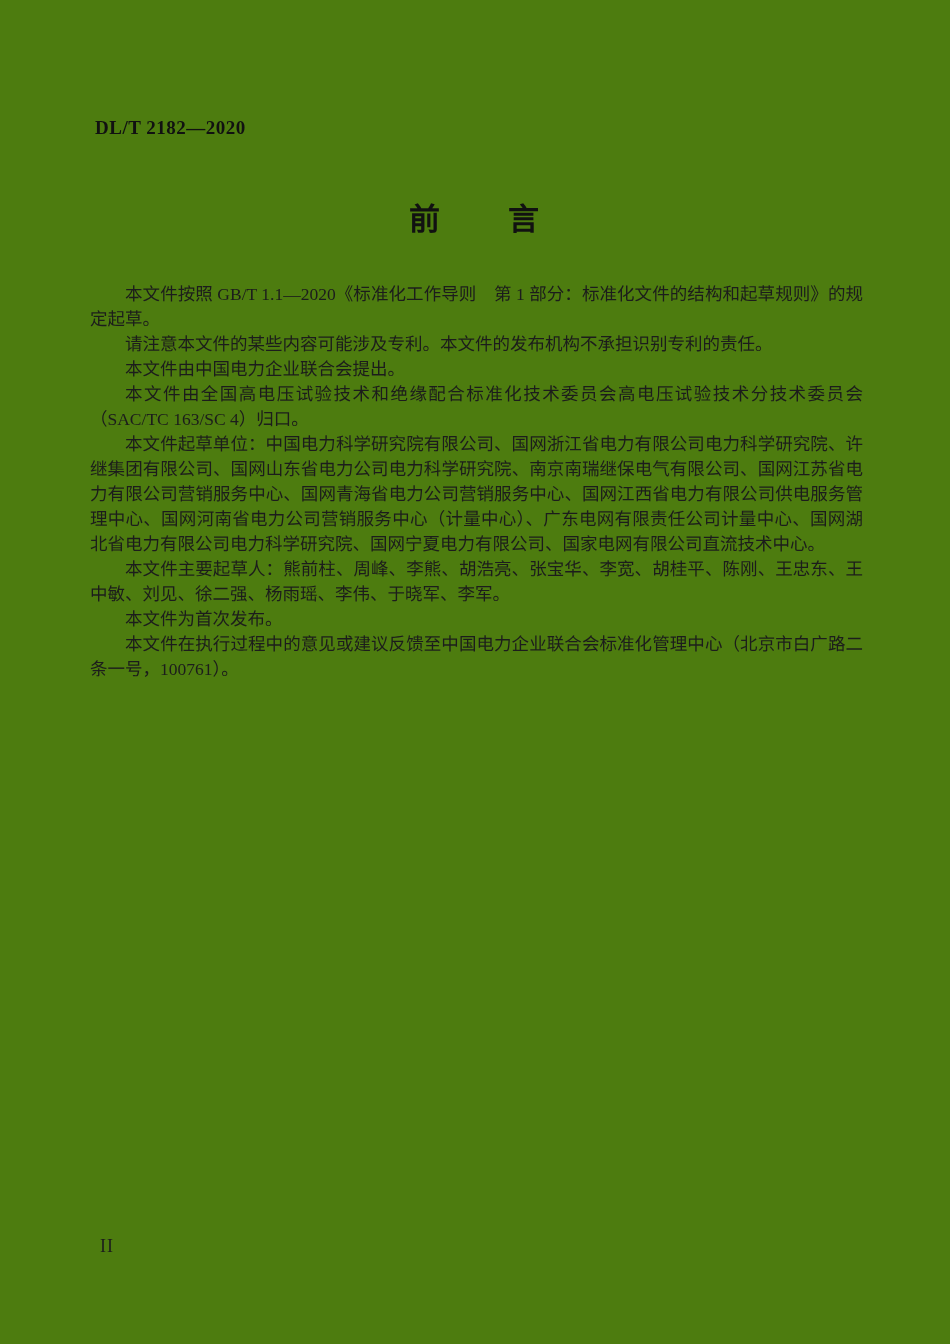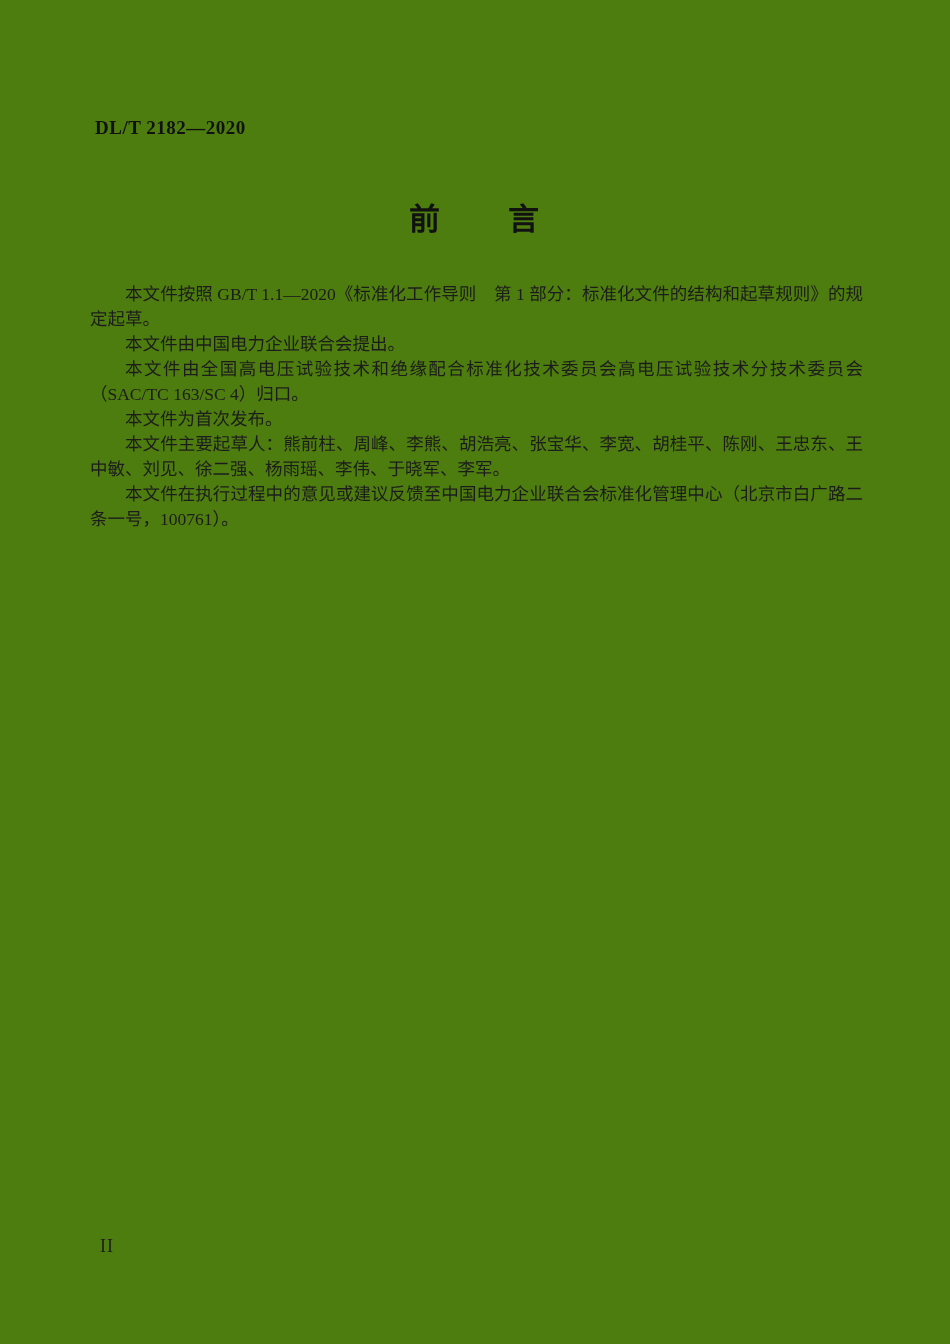--- a/index.html
+++ b/index.html
@@ -64,22 +64,24 @@
 <body>
 
 <div class="page">
 
   <div class="doc-code">DL/T 2182—2020</div>
 
   <h1 class="doc-title">前　　言</h1>
 
   <div class="content">
     <p>本文件按照 GB/T 1.1—2020《标准化工作导则　第 1 部分：标准化文件的结构和起草规则》的规定起草。</p>
+    <p>请注意本文件的某些内容可能涉及专利。本文件的发布机构不承担识别专利的责任。</p>
     <p>本文件由中国电力企业联合会提出。</p>
     <p>本文件由全国高电压试验技术和绝缘配合标准化技术委员会高电压试验技术分技术委员会（SAC/TC 163/SC 4）归口。</p>
+    <p>本文件起草单位：中国电力科学研究院有限公司、国网浙江省电力有限公司电力科学研究院、许继集团有限公司、国网山东省电力公司电力科学研究院、南京南瑞继保电气有限公司、国网江苏省电力有限公司营销服务中心、国网青海省电力公司营销服务中心、国网江西省电力有限公司供电服务管理中心、国网河南省电力公司营销服务中心（计量中心）、广东电网有限责任公司计量中心、国网湖北省电力有限公司电力科学研究院、国网宁夏电力有限公司、国家电网有限公司直流技术中心。</p>
+    <p>本文件主要起草人：熊前柱、周峰、李熊、胡浩亮、张宝华、李宽、胡桂平、陈刚、王忠东、王中敏、刘见、徐二强、杨雨瑶、李伟、于晓军、李军。</p>
     <p>本文件为首次发布。</p>
-    <p>本文件主要起草人：熊前柱、周峰、李熊、胡浩亮、张宝华、李宽、胡桂平、陈刚、王忠东、王中敏、刘见、徐二强、杨雨瑶、李伟、于晓军、李军。</p>
     <p>本文件在执行过程中的意见或建议反馈至中国电力企业联合会标准化管理中心（北京市白广路二条一号，100761）。</p>
   </div>
 
   <div class="page-number">II</div>
 
 </div>
 
 </body></html>

